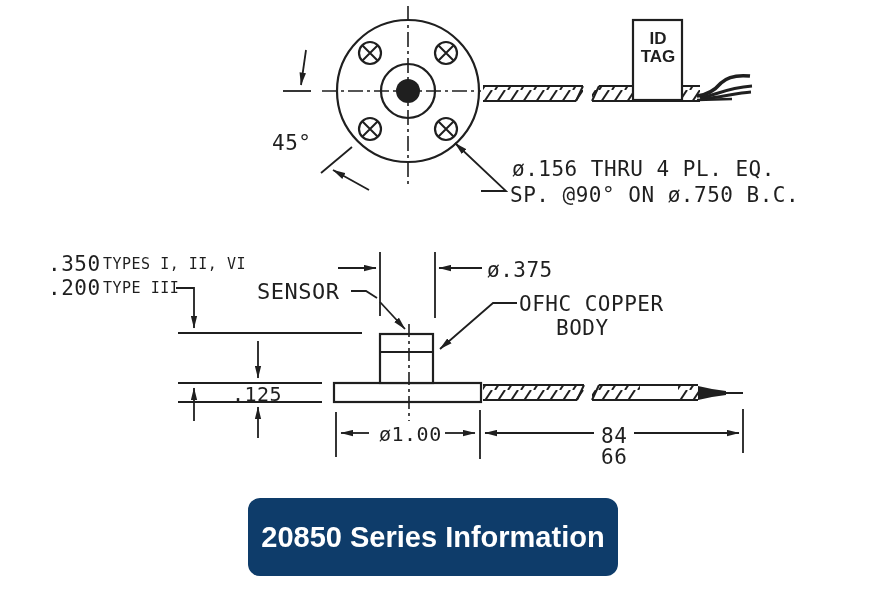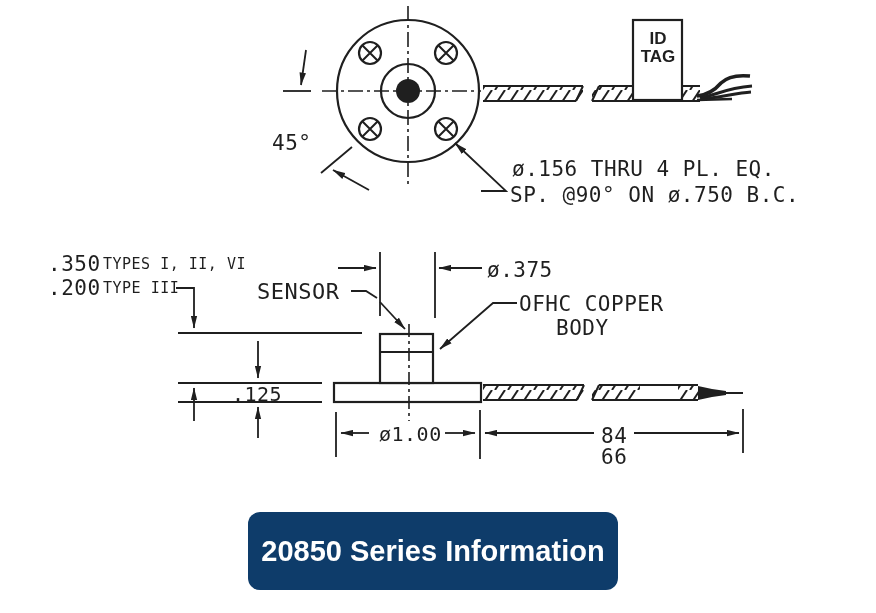--- a/index.html
+++ b/index.html
@@ -29,21 +29,21 @@
   .dtx.tag{
     font-family:"Liberation Sans",sans-serif;
     font-weight:bold;font-size:17px;letter-spacing:0;
     text-anchor:middle;
   }
   .series-btn{
     position:absolute;left:248px;top:498px;width:370px;height:78px;
     background:var(--button_bg);color:var(--button_text);
     border-radius:12px;display:flex;align-items:center;justify-content:center;
     font-family:"Liberation Sans",sans-serif;font-weight:bold;font-size:29px;
-    cursor:pointer;user-select:none;margin-top:14px;
+    cursor:pointer;user-select:none;
   }
 </style>
 </head>
 <body>
 
 <div class="stage">
 
   <svg width="876" height="490" viewBox="0 0 876 490">
     <defs>
       <marker id="arr" viewBox="0 0 12 6" refX="11.5" refY="3" markerWidth="13" markerHeight="7" orient="auto-start-reverse" markerUnits="userSpaceOnUse">

